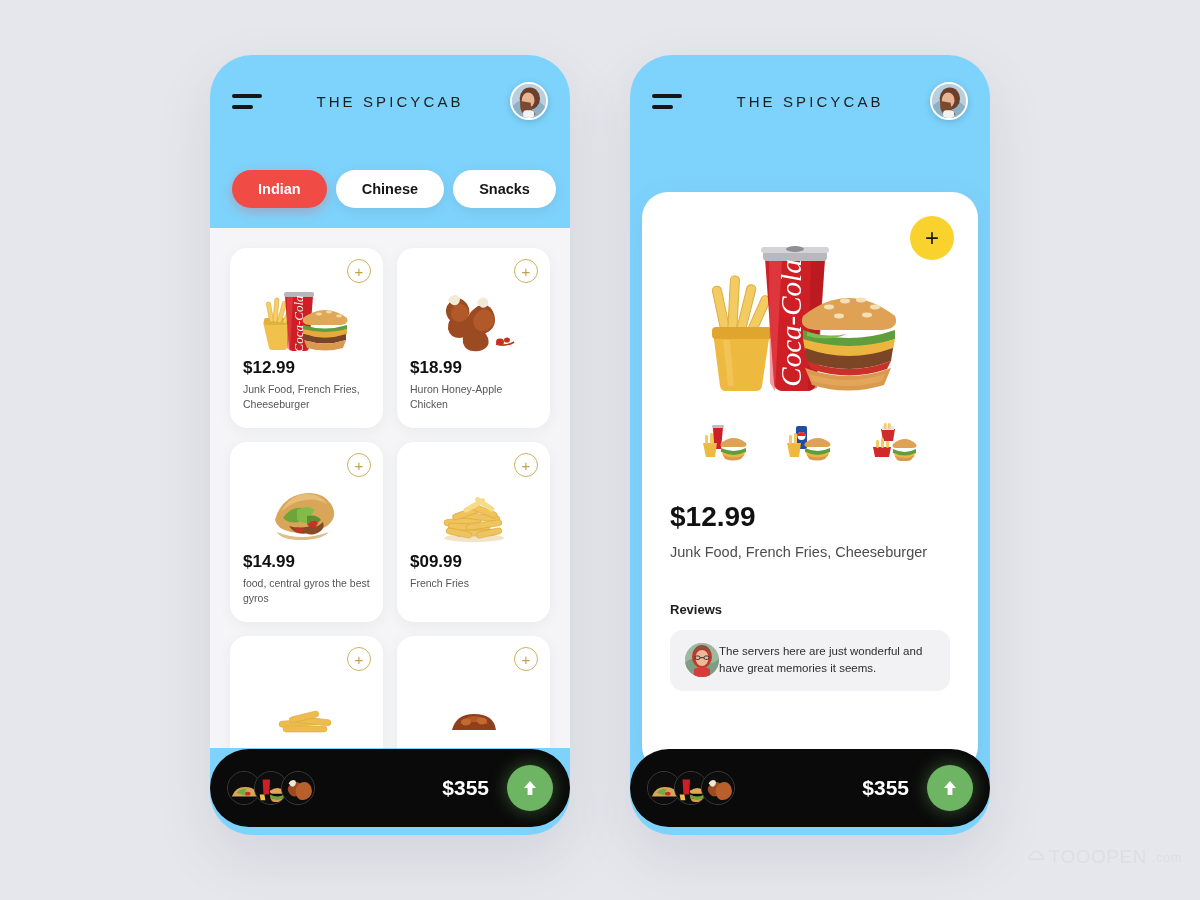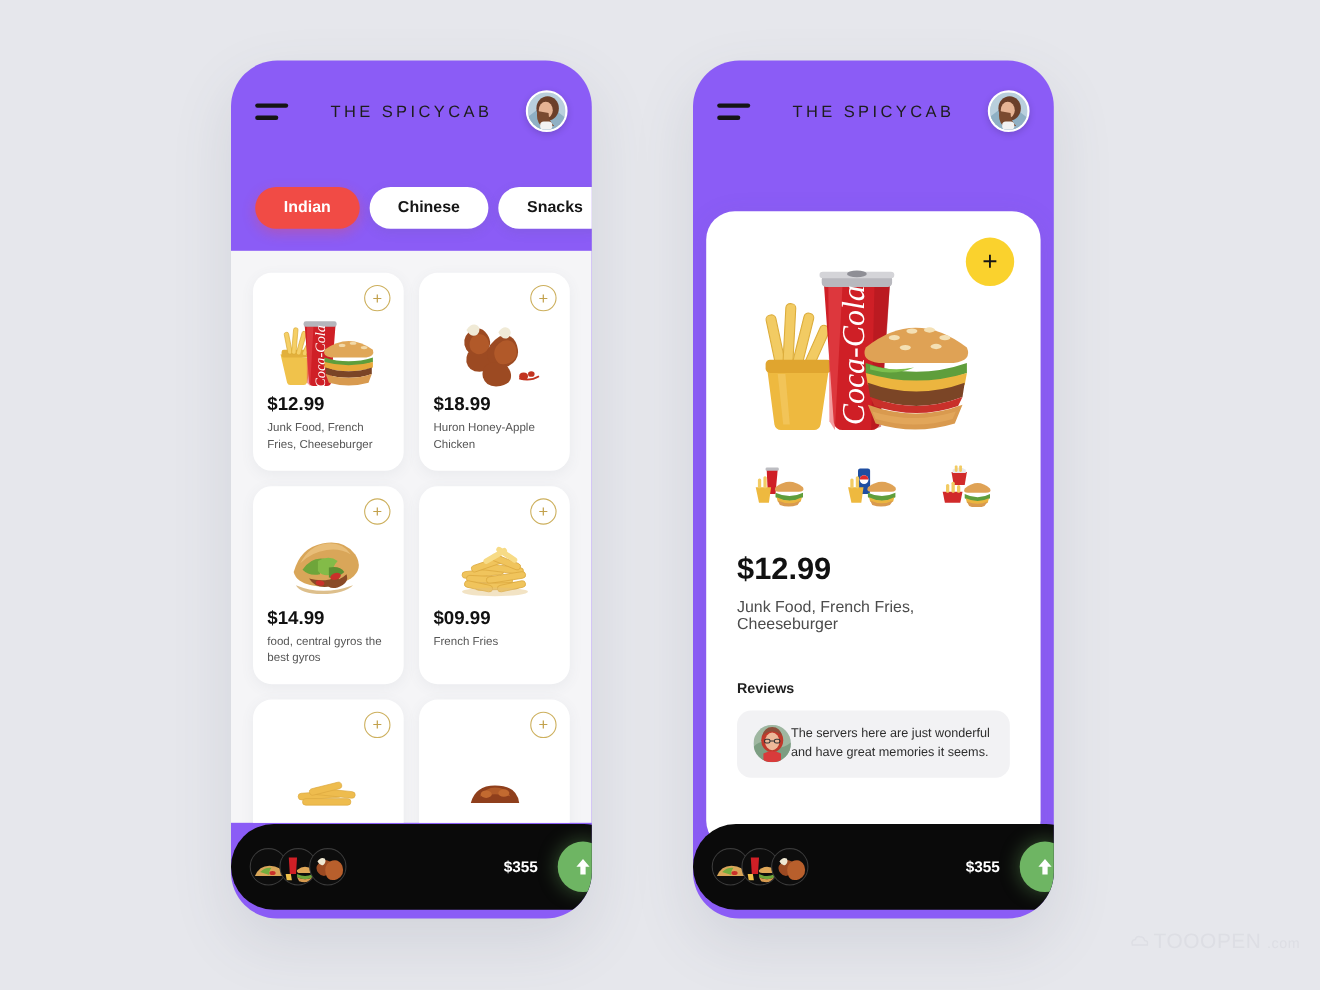--- a/index.html
+++ b/index.html
@@ -9,23 +9,23 @@
     height: 900px;
     background: #e6e7ec;
     font-family: "Liberation Sans", sans-serif;
     overflow: hidden;
     position: relative;
   }
 
   
   .phone {
     position: absolute;
-    width: 328px;
+    width: 360px;
     height: 780px;
-    background: #8b5cf6;
+    background: #7dd3fc;
     border-radius: 42px;
     overflow: hidden;
     box-shadow: 0 22px 55px rgba(80, 85, 110, 0.13);
   }
   #phone-left  { left: 210px; top: 55px; }
   #phone-right { left: 630px; top: 55px; }
 
   
   .app-header {
     height: 92px;
@@ -187,21 +187,21 @@
     border-radius: 50%;
     overflow: hidden;
     border: 1px solid #3a3a3a;
     margin-right: -7px;
     background: #1a1a1a;
   }
   .cart-thumb svg { display: block; width: 100%; height: 100%; }
   .cart-total {
     margin-left: auto;
     color: #ffffff;
-    font-size: 14px;
+    font-size: 21px;
     font-weight: bold;
     margin-right: 18px;
   }
   .cart-go {
     width: 46px; height: 46px;
     border-radius: 50%;
     background: #6eb563;
     display: flex;
     align-items: center;
     justify-content: center;

